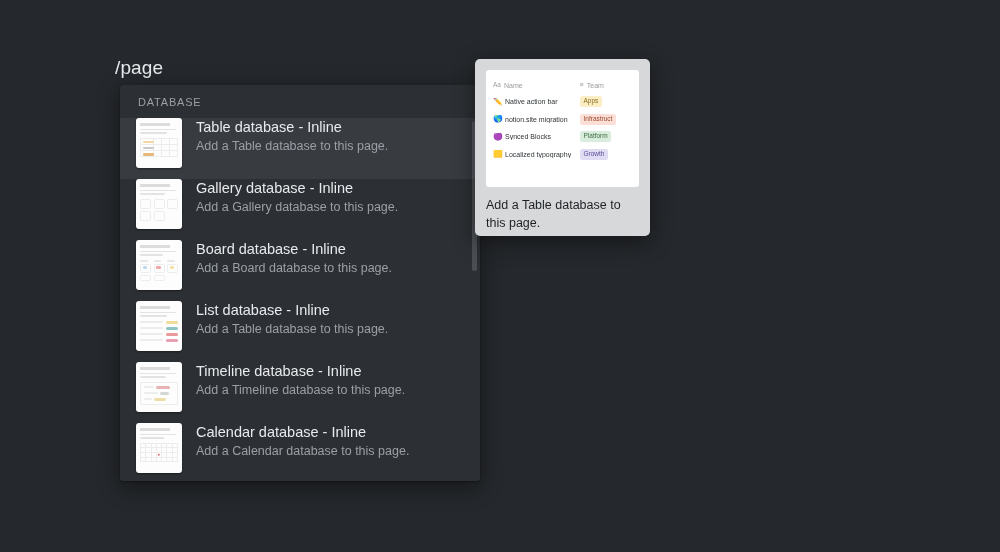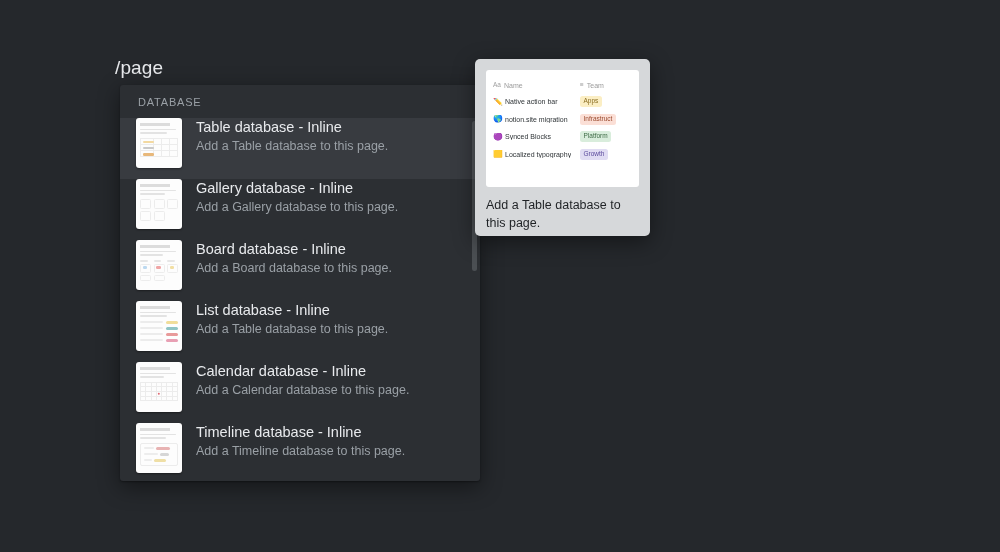--- a/index.html
+++ b/index.html
@@ -356,86 +356,86 @@
         <div class="item-title">List database - Inline</div>
         <div class="item-desc">Add a Table database to this page.</div>
       </div>
     </div>
 
     <div class="menu-item">
       <div class="thumb">
         <div class="th-head">
           <div class="th-title"></div>
           <div class="th-line" style="width:96%"></div>
-          <div class="th-line" style="width:62%"></div>
-        </div>
-        <div class="tc-grid">
-          <div class="tc-cell"></div>
-            <div class="tc-cell"></div>
-            <div class="tc-cell"></div>
-            <div class="tc-cell"></div>
-            <div class="tc-cell"></div>
-            <div class="tc-cell"></div>
-            <div class="tc-cell"></div>
-          <div class="tc-cell"></div>
-            <div class="tc-cell"></div>
-            <div class="tc-cell"></div>
-            <div class="tc-cell"></div>
-            <div class="tc-cell"></div>
-            <div class="tc-cell"></div>
-            <div class="tc-cell"></div>
-          <div class="tc-cell"></div>
-            <div class="tc-cell"></div>
-            <div class="tc-cell"></div>
-            <div class="tc-cell">
-              <span class="tc-dot" style="background:#e06c75"></span>
-            </div>
-            <div class="tc-cell"></div>
-            <div class="tc-cell"></div>
-            <div class="tc-cell"></div>
-          <div class="tc-cell"></div>
-            <div class="tc-cell"></div>
-            <div class="tc-cell"></div>
-            <div class="tc-cell"></div>
-            <div class="tc-cell"></div>
-            <div class="tc-cell"></div>
-            <div class="tc-cell"></div>
+          <div class="th-line" style="width:68%"></div>
+        </div>
+        <div class="tm-box">
+          <div class="tm-row">
+              <div class="tm-lab" style="width:34%"></div>
+              <div class="tm-bar" style="width:46%;background:#e8b3b3"></div>
+            </div>
+          <div class="tm-row">
+              <div class="tm-lab" style="width:46%"></div>
+              <div class="tm-bar" style="width:30%;background:#d6d6d6"></div>
+            </div>
+          <div class="tm-row" style="margin-bottom:0">
+              <div class="tm-lab" style="width:28%"></div>
+              <div class="tm-bar" style="width:40%;background:#efdfa6"></div>
+            </div>
         </div>
       </div>
       <div class="item-text">
-        <div class="item-title">Calendar database - Inline</div>
-        <div class="item-desc">Add a Calendar database to this page.</div>
+        <div class="item-title">Timeline database - Inline</div>
+        <div class="item-desc">Add a Timeline database to this page.</div>
       </div>
     </div>
 
     <div class="menu-item">
       <div class="thumb">
         <div class="th-head">
           <div class="th-title"></div>
           <div class="th-line" style="width:96%"></div>
-          <div class="th-line" style="width:68%"></div>
-        </div>
-        <div class="tm-box">
-          <div class="tm-row">
-              <div class="tm-lab" style="width:34%"></div>
-              <div class="tm-bar" style="width:46%;background:#e8b3b3"></div>
-            </div>
-          <div class="tm-row">
-              <div class="tm-lab" style="width:46%"></div>
-              <div class="tm-bar" style="width:30%;background:#d6d6d6"></div>
-            </div>
-          <div class="tm-row" style="margin-bottom:0">
-              <div class="tm-lab" style="width:28%"></div>
-              <div class="tm-bar" style="width:40%;background:#efdfa6"></div>
-            </div>
+          <div class="th-line" style="width:62%"></div>
+        </div>
+        <div class="tc-grid">
+          <div class="tc-cell"></div>
+            <div class="tc-cell"></div>
+            <div class="tc-cell"></div>
+            <div class="tc-cell"></div>
+            <div class="tc-cell"></div>
+            <div class="tc-cell"></div>
+            <div class="tc-cell"></div>
+          <div class="tc-cell"></div>
+            <div class="tc-cell"></div>
+            <div class="tc-cell"></div>
+            <div class="tc-cell"></div>
+            <div class="tc-cell"></div>
+            <div class="tc-cell"></div>
+            <div class="tc-cell"></div>
+          <div class="tc-cell"></div>
+            <div class="tc-cell"></div>
+            <div class="tc-cell"></div>
+            <div class="tc-cell">
+              <span class="tc-dot" style="background:#e06c75"></span>
+            </div>
+            <div class="tc-cell"></div>
+            <div class="tc-cell"></div>
+            <div class="tc-cell"></div>
+          <div class="tc-cell"></div>
+            <div class="tc-cell"></div>
+            <div class="tc-cell"></div>
+            <div class="tc-cell"></div>
+            <div class="tc-cell"></div>
+            <div class="tc-cell"></div>
+            <div class="tc-cell"></div>
         </div>
       </div>
       <div class="item-text">
-        <div class="item-title">Timeline database - Inline</div>
-        <div class="item-desc">Add a Timeline database to this page.</div>
+        <div class="item-title">Calendar database - Inline</div>
+        <div class="item-desc">Add a Calendar database to this page.</div>
       </div>
     </div>
 
   </div>
 
   <div class="scrollbar-track">
     <div class="scrollbar-thumb"></div>
   </div>
 </div>
 

